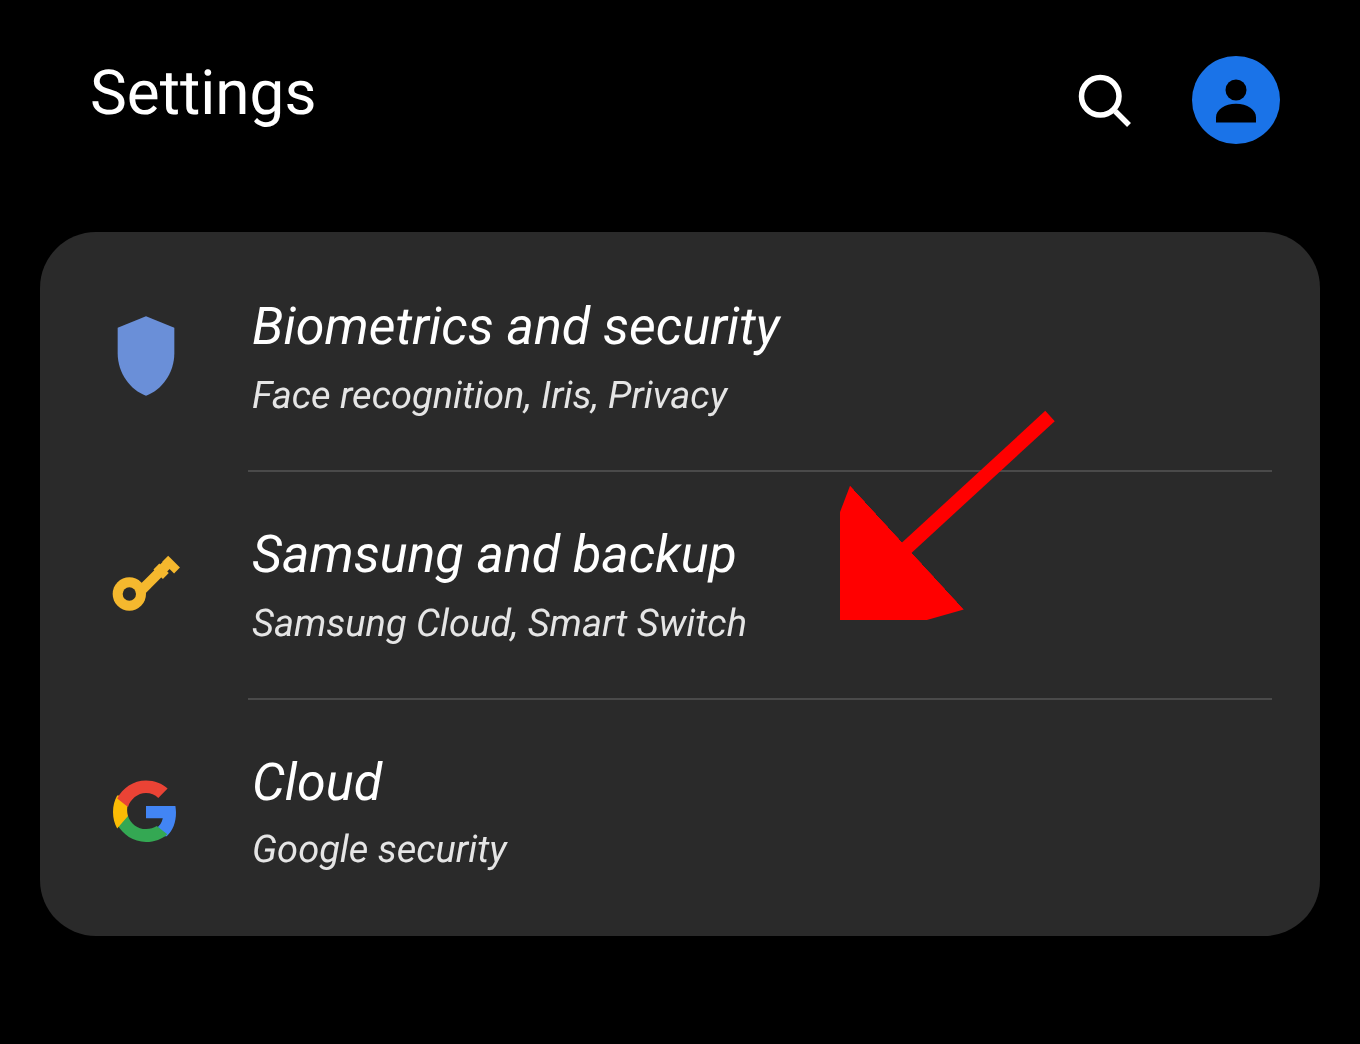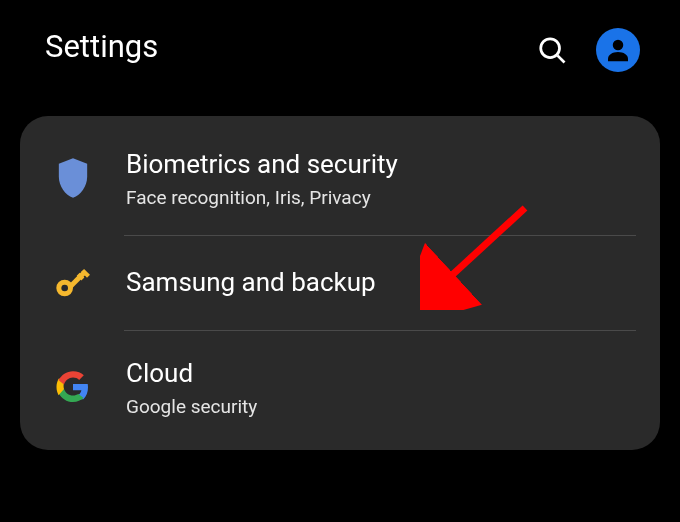--- a/index.html
+++ b/index.html
@@ -66,20 +66,21 @@
       width: 42px;
       height: 42px;
       display: flex;
       align-items: center;
       justify-content: center;
       flex-shrink: 0;
     }
     .item-content {
       margin-left: 32px;
       flex: 1;
+      font-style: italic;
     }
     .item-title {
       color: #ffffff;
       font-size: 26px;
       font-weight: 400;
       line-height: 1.3;
     }
     .item-subtitle {
       color: #e5e5e5;
       font-size: 19px;
@@ -142,20 +143,21 @@
       <svg width="40" height="40" viewBox="0 0 24 24" fill="#f5b82e">
         <circle cx="7" cy="15" r="5"></circle>
         <circle cx="7" cy="15" r="2" fill="#2a2a2a"></circle>
         <rect x="10" y="12" width="12" height="3" transform="rotate(-45 11 13.5)"></rect>
         <rect x="18" y="4" width="2.5" height="5" transform="rotate(-45 19 6)"></rect>
         <rect x="15" y="6.5" width="2.5" height="4" transform="rotate(-45 16 8)"></rect>
       </svg>
     </div>
     <div class="item-content">
       <div class="item-title">Samsung and backup</div>
+      <div class="item-subtitle">Samsung Cloud, Smart Switch</div>
     </div>
   </div>
 
   <div class="divider"></div>
 
   <div class="list-item">
     <div class="item-icon">
       <svg width="36" height="36" viewBox="0 0 24 24">
         <path fill="#4285F4" d="M22 12.2c0-.7-.1-1.4-.2-2.2H12v4.1h5.6c-.3 1.4-1 2.5-2.2 3.3v2.7h3.5C21 18.2 22 15.5 22 12.2z"></path>
         <path fill="#34A853" d="M12 22c2.9 0 5.4-1 7.1-2.6l-3.5-2.7c-1 .6-2.2 1-3.6 1-2.8 0-5.2-1.9-6-4.4H2.4v2.8C4.2 19.5 7.8 22 12 22z"></path>

